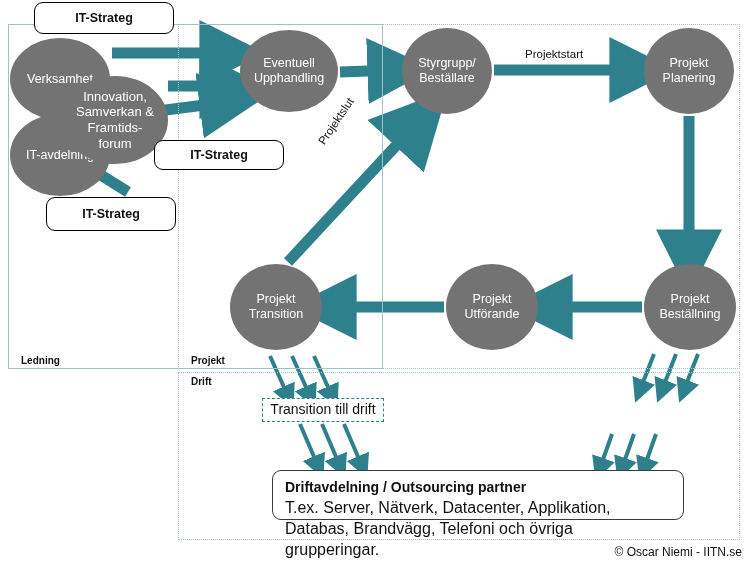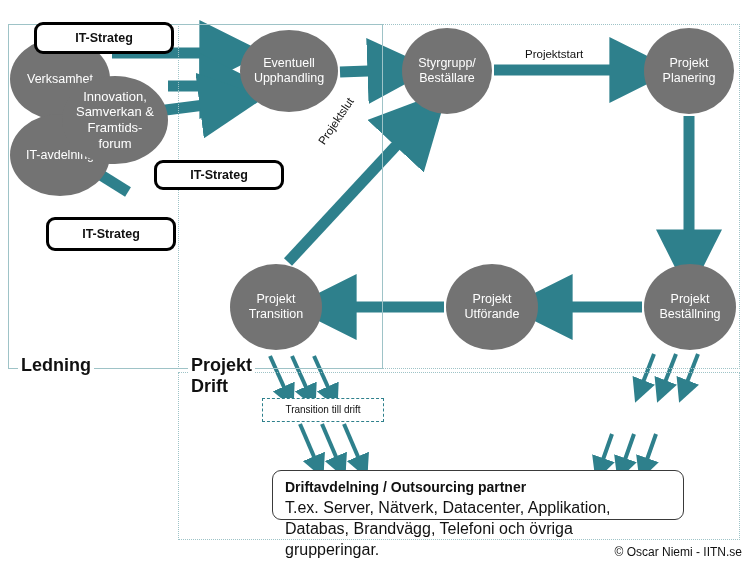--- a/index.html
+++ b/index.html
@@ -47,21 +47,21 @@
   }
   .region-drift {
     left: 178px;
     top: 372px;
     width: 562px;
     height: 168px;
     border: 1px dotted #9ec3c7;
   }
   .region-label {
     position: absolute;
-    font-size: 18px;
+    font-size: 10px;
     font-weight: bold;
     color: #111111;
     background: #ffffff;
     padding: 0 3px;
     white-space: nowrap;
   }
   .lbl-ledning { left: 18px; top: 355px; }
   .lbl-projekt { left: 188px; top: 355px; }
   .lbl-drift   { left: 188px; top: 376px; }
 
@@ -89,42 +89,41 @@
   .n-styrgrupp    { left: 402px; top: 28px;  width: 90px;  height: 86px; text-align: center; }
   .n-planering    { left: 644px; top: 28px;  width: 90px;  height: 86px; }
   .n-bestallning  { left: 644px; top: 264px; width: 92px;  height: 86px; }
   .n-utforande    { left: 446px; top: 264px; width: 92px;  height: 86px; }
   .n-transition   { left: 230px; top: 264px; width: 92px;  height: 86px; }
 
   
   .callout {
     position: absolute;
     background: #ffffff;
-    border: 3px solid #000000;
+    border: 1px solid #000000;
     border-radius: 9px;
     display: flex;
     align-items: center;
     justify-content: center;
     font-size: 12.5px;
     font-weight: bold;
     color: #111111;
     box-sizing: border-box;
-    margin-top: 20px;
   }
   .c-strateg1 { left: 34px;  top: 2px;   width: 140px; height: 32px; }
   .c-strateg2 { left: 154px; top: 140px; width: 130px; height: 30px; }
   .c-strateg3 { left: 46px;  top: 197px; width: 130px; height: 34px; }
 
   
   .dashbox {
     position: absolute;
     background: #ffffff;
     border: 1px dashed #2e808c;
     box-sizing: border-box;
-    font-size: 10px;
+    font-size: 14px;
     color: #111111;
     text-align: center;
     display: flex;
     align-items: center;
     justify-content: center;
     padding: 3px 6px;
     line-height: 1.25;
   }
   .d-transition { left: 262px; top: 398px; width: 122px; height: 24px; }
   .d-bestallning { left: 552px; top: 394px; width: 184px; height: 38px; }

